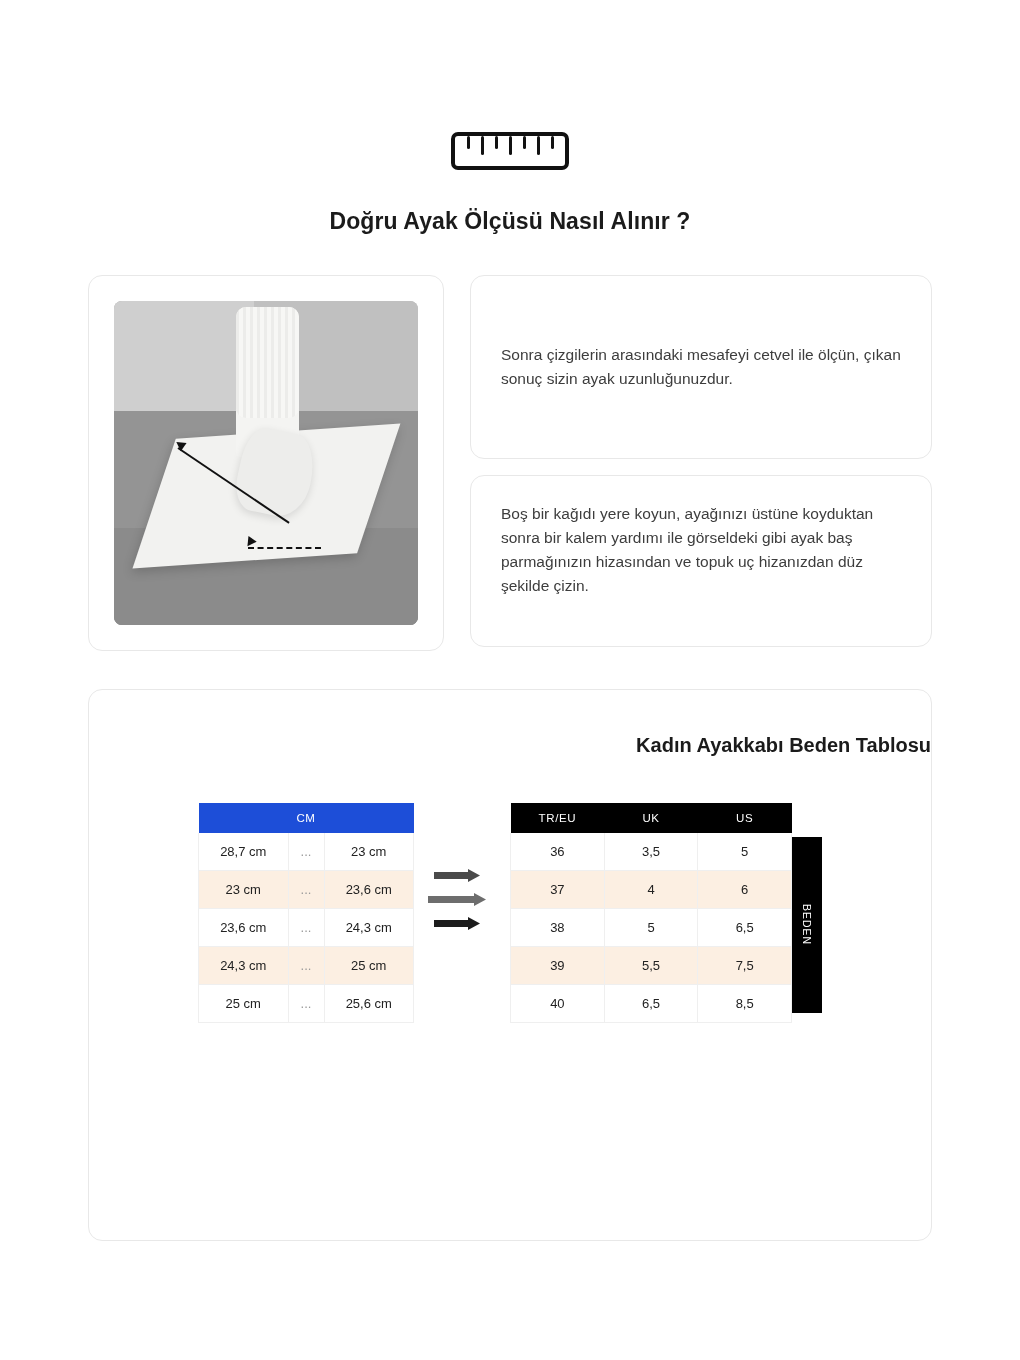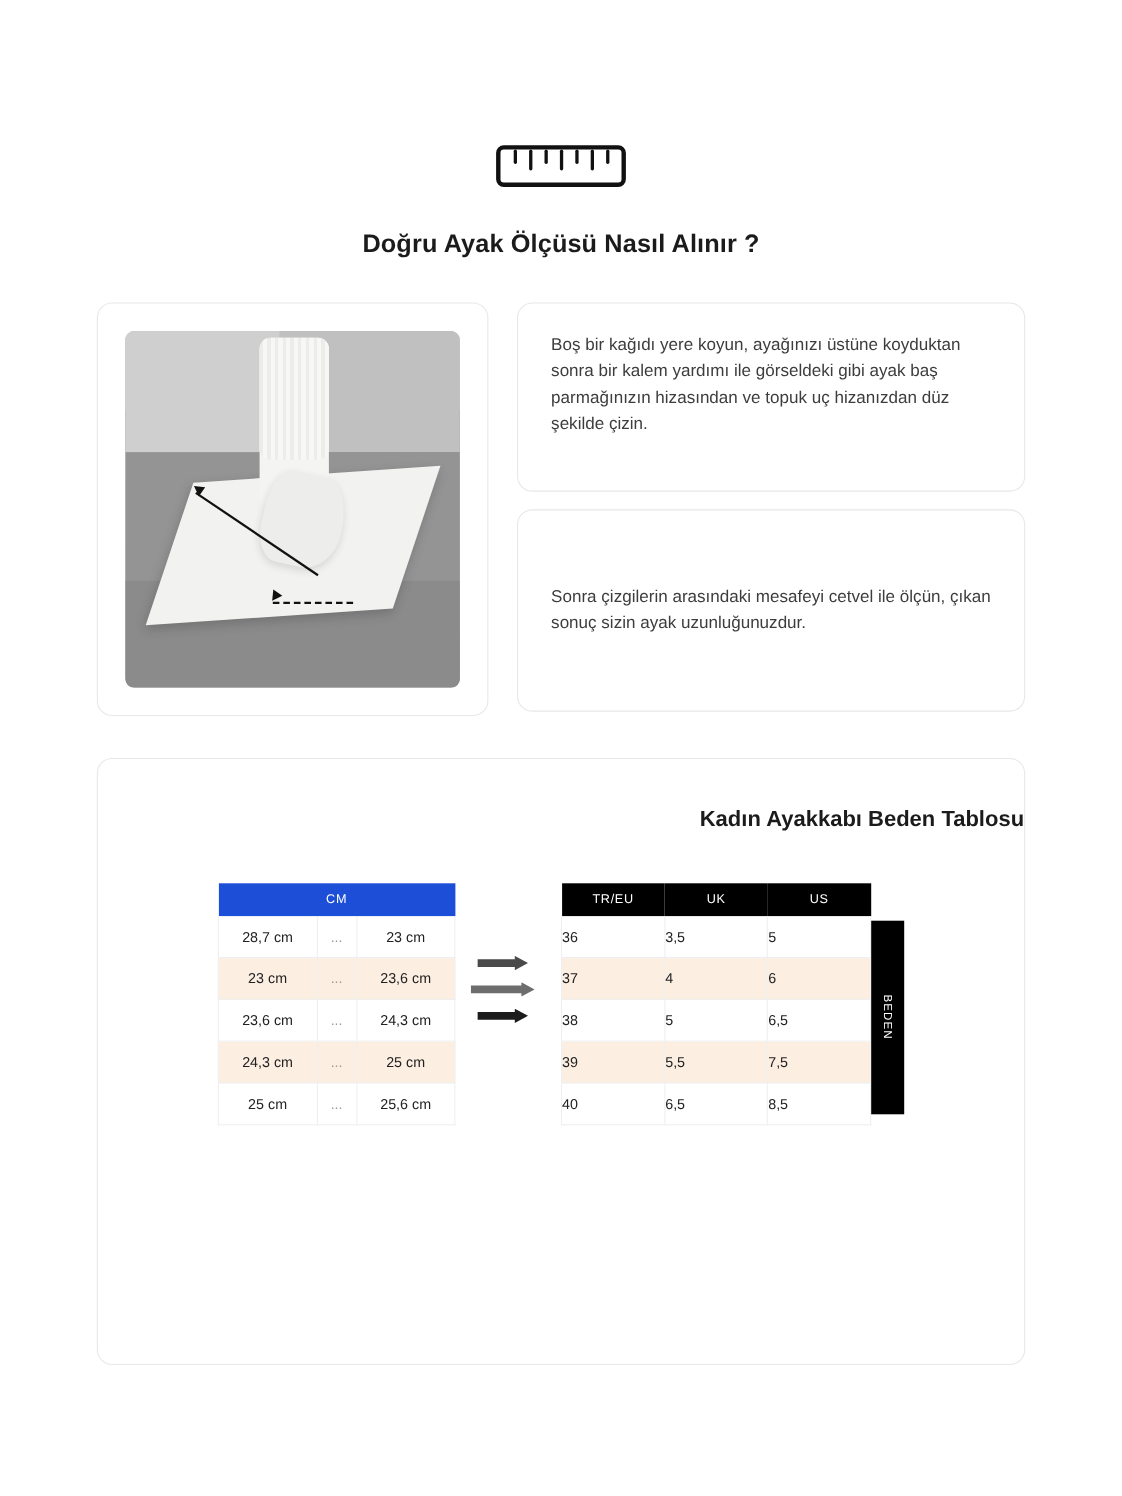--- a/index.html
+++ b/index.html
@@ -257,20 +257,21 @@
     font-size: 11.5px;
     font-weight: normal;
     letter-spacing: .6px;
     padding: 9px 0;
     width: 94px;
   }
   .sz-table td {
     border: 1px solid #efefef;
     border-top: none;
     font-size: 13px;
+    text-align: center;
     padding: 11px 0;
     color: #222;
     background: #fff;
   }
   .sz-table tr.hl td { background: #fcefe2; }
 
   .beden-bar {
     width: 30px;
     background: #000;
     color: #fff;
@@ -318,25 +319,25 @@
         <div class="sock-ribs"></div>
         <div class="foot"></div>
         <div class="arrow-line"></div>
         <div class="arrow-head"></div>
         <div class="dash-line"></div>
         <div class="dash-head"></div>
       </div>
     </div>
 
     <div class="steps">
+      <div class="card step-card second">
+        <span>Sonra çizgilerin arasındaki mesafeyi cetvel ile ölçün, çıkan sonuç sizin ayak uzunluğunuzdur.</span>
+      </div>
       <div class="card step-card first">
         <span>Boş bir kağıdı yere koyun, ayağınızı üstüne koyduktan sonra bir kalem yardımı ile görseldeki gibi ayak baş parmağınızın hizasından ve topuk uç hizanızdan düz şekilde çizin.</span>
-      </div>
-      <div class="card step-card second">
-        <span>Sonra çizgilerin arasındaki mesafeyi cetvel ile ölçün, çıkan sonuç sizin ayak uzunluğunuzdur.</span>
       </div>
     </div>
   </div>
 
   <div class="table-card">
     <div class="table-title">Kadın Ayakkabı Beden Tablosu</div>
 
     <div class="tables-row">
 
       <table class="cm-table">

